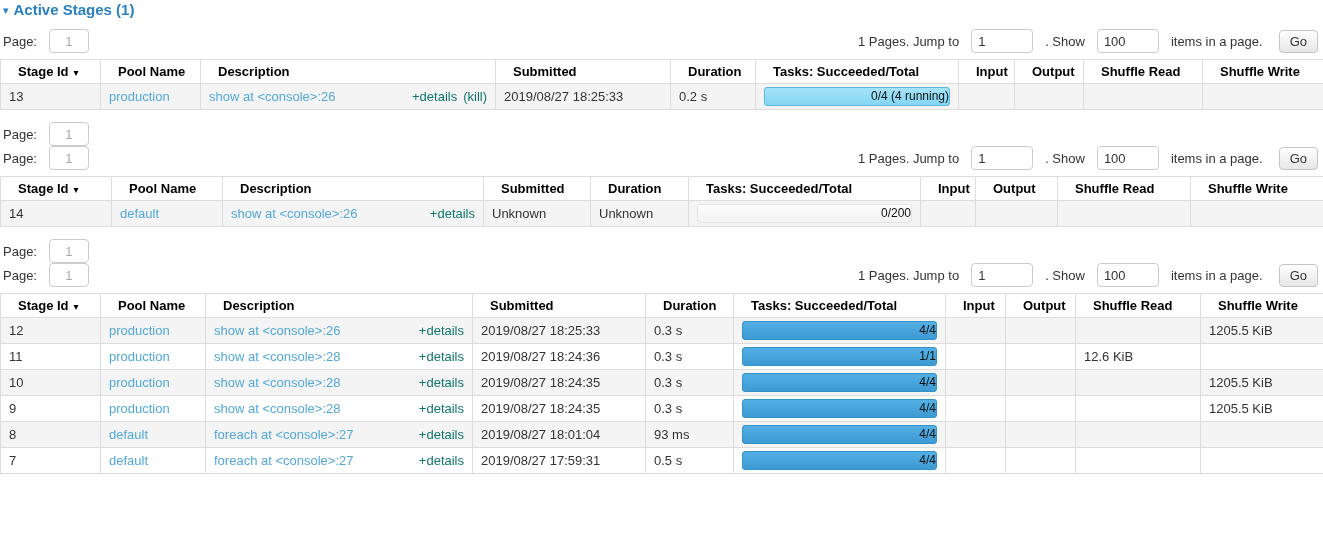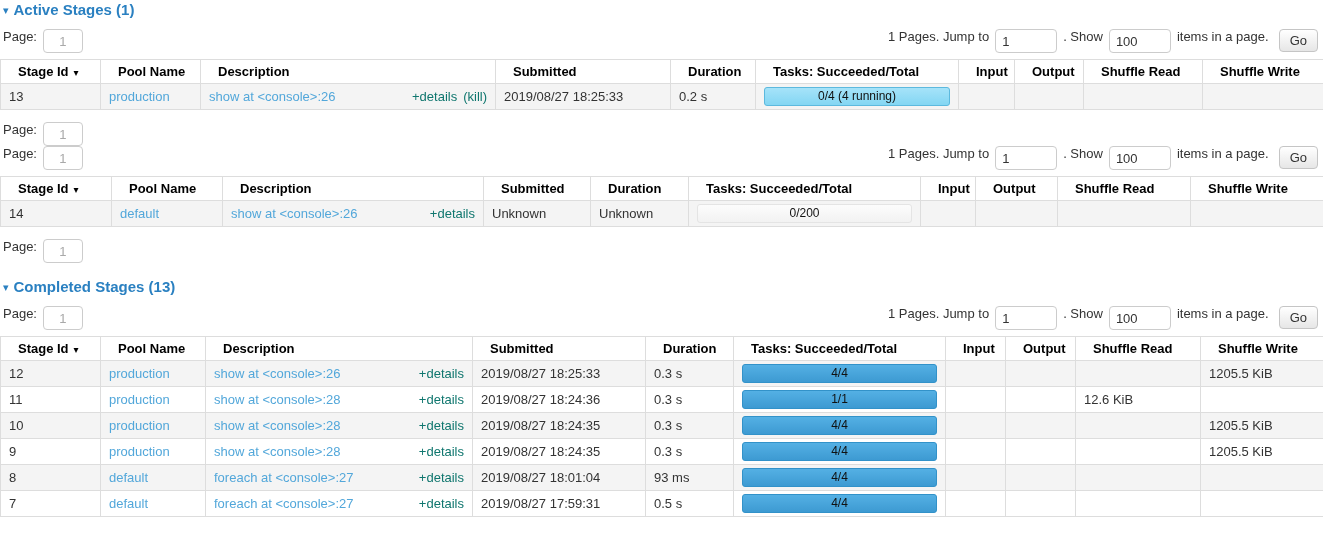--- a/index.html
+++ b/index.html
@@ -11,21 +11,21 @@
   #app{width:1323px;}
   h4.section-heading{
     margin:2px 0 10px 3px;font-size:15px;font-weight:bold;color:#2a80c1;
     cursor:pointer;line-height:15px;
   }
   section + section h4.section-heading{margin-top:16px;}
   .collapse-arrow{font-size:11px;margin-right:5px;position:relative;top:-1px;}
   .pager-row{display:flex;justify-content:space-between;align-items:center;padding:0 5px 0 3px;}
   .pager-row.top{margin-bottom:6px;}
   .pager-row.bottom{margin-top:12px;}
-  .pager-left,.pager-right{display:flex;align-items:flex-start;gap:6px;white-space:nowrap;}
+  .pager-left,.pager-right{display:flex;align-items:center;gap:12px;white-space:nowrap;}
   .pg-input{
     height:18px;border:1px solid #ccc;border-radius:4px;font-size:13px;
     padding:2px 6px;font-family:inherit;color:#333;background:#fff;
   }
   .page-num{width:26px;text-align:center;color:#a9a9a9;}
   .jump{width:48px;}
   .show{width:48px;}
   .go-btn{
     font-size:13px;padding:3px 10px;border:1px solid #c5c5c5;border-radius:4px;
     background:linear-gradient(#ffffff,#e6e6e6);color:#333;margin-left:4px;
@@ -38,21 +38,21 @@
   }
   table.stages th{font-weight:bold;color:#000;padding:4px 17px;background:#fff;cursor:pointer;}
   tbody tr:nth-child(odd){background:#f4f4f4;}
   tbody tr:nth-child(even){background:#fff;}
   a.lnk{color:#52a7da;text-decoration:none;cursor:pointer;}
   a.gray{color:#0f766e;text-decoration:none;cursor:pointer;}
   .desc-wrap{display:flex;align-items:flex-start;}
   .desc-spacer{flex:1;}
   .kill-margin{margin-left:6px;}
   td.tasks-cell{padding:2px 3px;}
-  .bar{height:17px;line-height:17px;border-radius:3px;text-align:center;font-size:12px;color:#111;}
+  .bar{height:17px;line-height:17px;border-radius:3px;text-align:right;font-size:12px;color:#111;}
   .bar-running{background:linear-gradient(#a6e3f9,#83d6f3);border:1px solid #5cb9de;}
   .bar-done{background:linear-gradient(#54b0e4,#3d9ad2);border:1px solid #3292c9;}
   .bar-empty{background:linear-gradient(#fcfcfc,#f2f2f2);border:1px solid #e4e4e4;}
   .sort-icon{font-size:10px;margin-left:5px;color:#000;}
 </style>
 </head>
 <body>
 
 <div id="app">
   <section>
@@ -195,21 +195,20 @@
         </tbody>
       </table>
       <div class="pager-row bottom">
         <div class="pager-left">
           <span>Page:</span>
           <input class="pg-input page-num" value="1" style="">
         </div>
       </div>
     </section>
   <section>
-      <h4 class="section-heading"><span class="collapse-arrow">▾</span><span>Completed Stages (13)</span></h4>
       <div class="pager-row top">
         <div class="pager-left">
           <span>Page:</span>
           <input class="pg-input page-num" value="1" style="">
         </div>
         <div class="pager-right">
           <span>1 Pages. Jump to</span>
           <input class="pg-input jump" value="1" style="">
           <span>. Show</span>
           <input class="pg-input show" value="100" style="">

